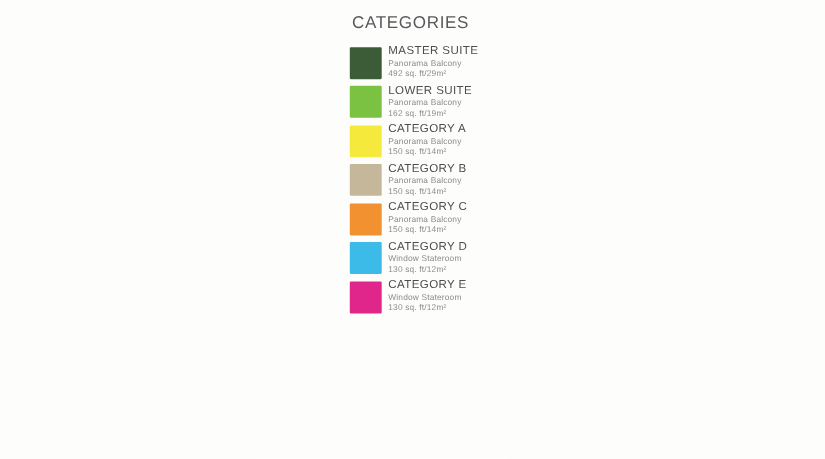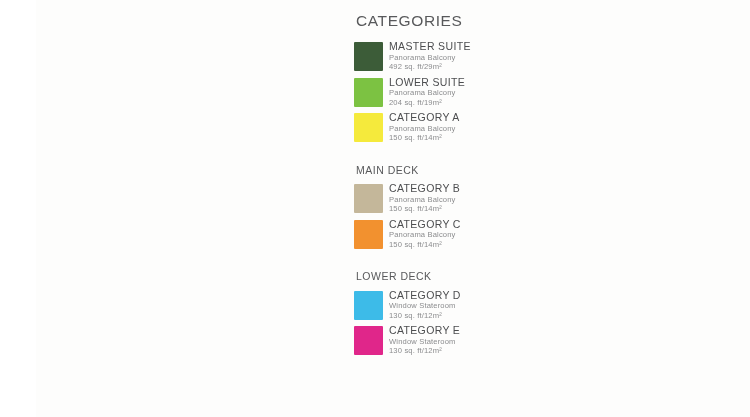--- a/index.html
+++ b/index.html
@@ -15,21 +15,20 @@
     overflow: hidden;
     position: relative;
     -webkit-font-smoothing: antialiased;
   }
 
   
   .page {
     position: absolute;
     inset: 0;
     background: #fdfdfc;
-    margin-left: 36px;
   }
 
   .legend-panel {
     position: absolute;
     left: 318px;
     top: 12px;
     width: 190px;
   }
 
   .legend-title {
@@ -58,21 +57,21 @@
   .deck-group + .deck-group .deck-heading { margin-top: 22px; }
 
   .cat-list {
     list-style: none;
     margin: 0;
     padding: 0;
   }
 
   .cat-row {
     display: flex;
-    align-items: center;
+    align-items: flex-end;
     margin-bottom: 4px;
   }
 
   .swatch {
     width: 29px;
     height: 29px;
     flex: 0 0 29px;
     margin-right: 6px;
     margin-top: 2px;
     border-radius: 1px;
@@ -126,56 +125,54 @@
                 <span class="cat-name">MASTER SUITE</span>
                 <span class="cat-sub">Panorama Balcony</span>
                 <span class="cat-size">492 sq. ft/29m²</span>
               </span>
             </li>
             <li class="cat-row">
               <span class="swatch" style="background: rgb(124, 194, 66);"></span>
               <span class="cat-text">
                 <span class="cat-name">LOWER SUITE</span>
                 <span class="cat-sub">Panorama Balcony</span>
-                <span class="cat-size">204 sq. ft/19m²</span>
+                <span class="cat-size">162 sq. ft/19m²</span>
               </span>
             </li>
             <li class="cat-row">
               <span class="swatch" style="background: rgb(245, 234, 60);"></span>
               <span class="cat-text">
                 <span class="cat-name">CATEGORY A</span>
                 <span class="cat-sub">Panorama Balcony</span>
                 <span class="cat-size">150 sq. ft/14m²</span>
               </span>
             </li>
           </ul>
         </div>
         <div class="deck-group">
-          <div class="deck-heading">MAIN DECK</div>
           <ul class="cat-list">
             <li class="cat-row">
               <span class="swatch" style="background: rgb(196, 183, 154);"></span>
               <span class="cat-text">
                 <span class="cat-name">CATEGORY B</span>
                 <span class="cat-sub">Panorama Balcony</span>
                 <span class="cat-size">150 sq. ft/14m²</span>
               </span>
             </li>
             <li class="cat-row">
               <span class="swatch" style="background: rgb(242, 145, 47);"></span>
               <span class="cat-text">
                 <span class="cat-name">CATEGORY C</span>
                 <span class="cat-sub">Panorama Balcony</span>
                 <span class="cat-size">150 sq. ft/14m²</span>
               </span>
             </li>
           </ul>
         </div>
         <div class="deck-group">
-          <div class="deck-heading">LOWER DECK</div>
           <ul class="cat-list">
             <li class="cat-row">
               <span class="swatch" style="background: rgb(61, 187, 232);"></span>
               <span class="cat-text">
                 <span class="cat-name">CATEGORY D</span>
                 <span class="cat-sub">Window Stateroom</span>
                 <span class="cat-size">130 sq. ft/12m²</span>
               </span>
             </li>
             <li class="cat-row">

